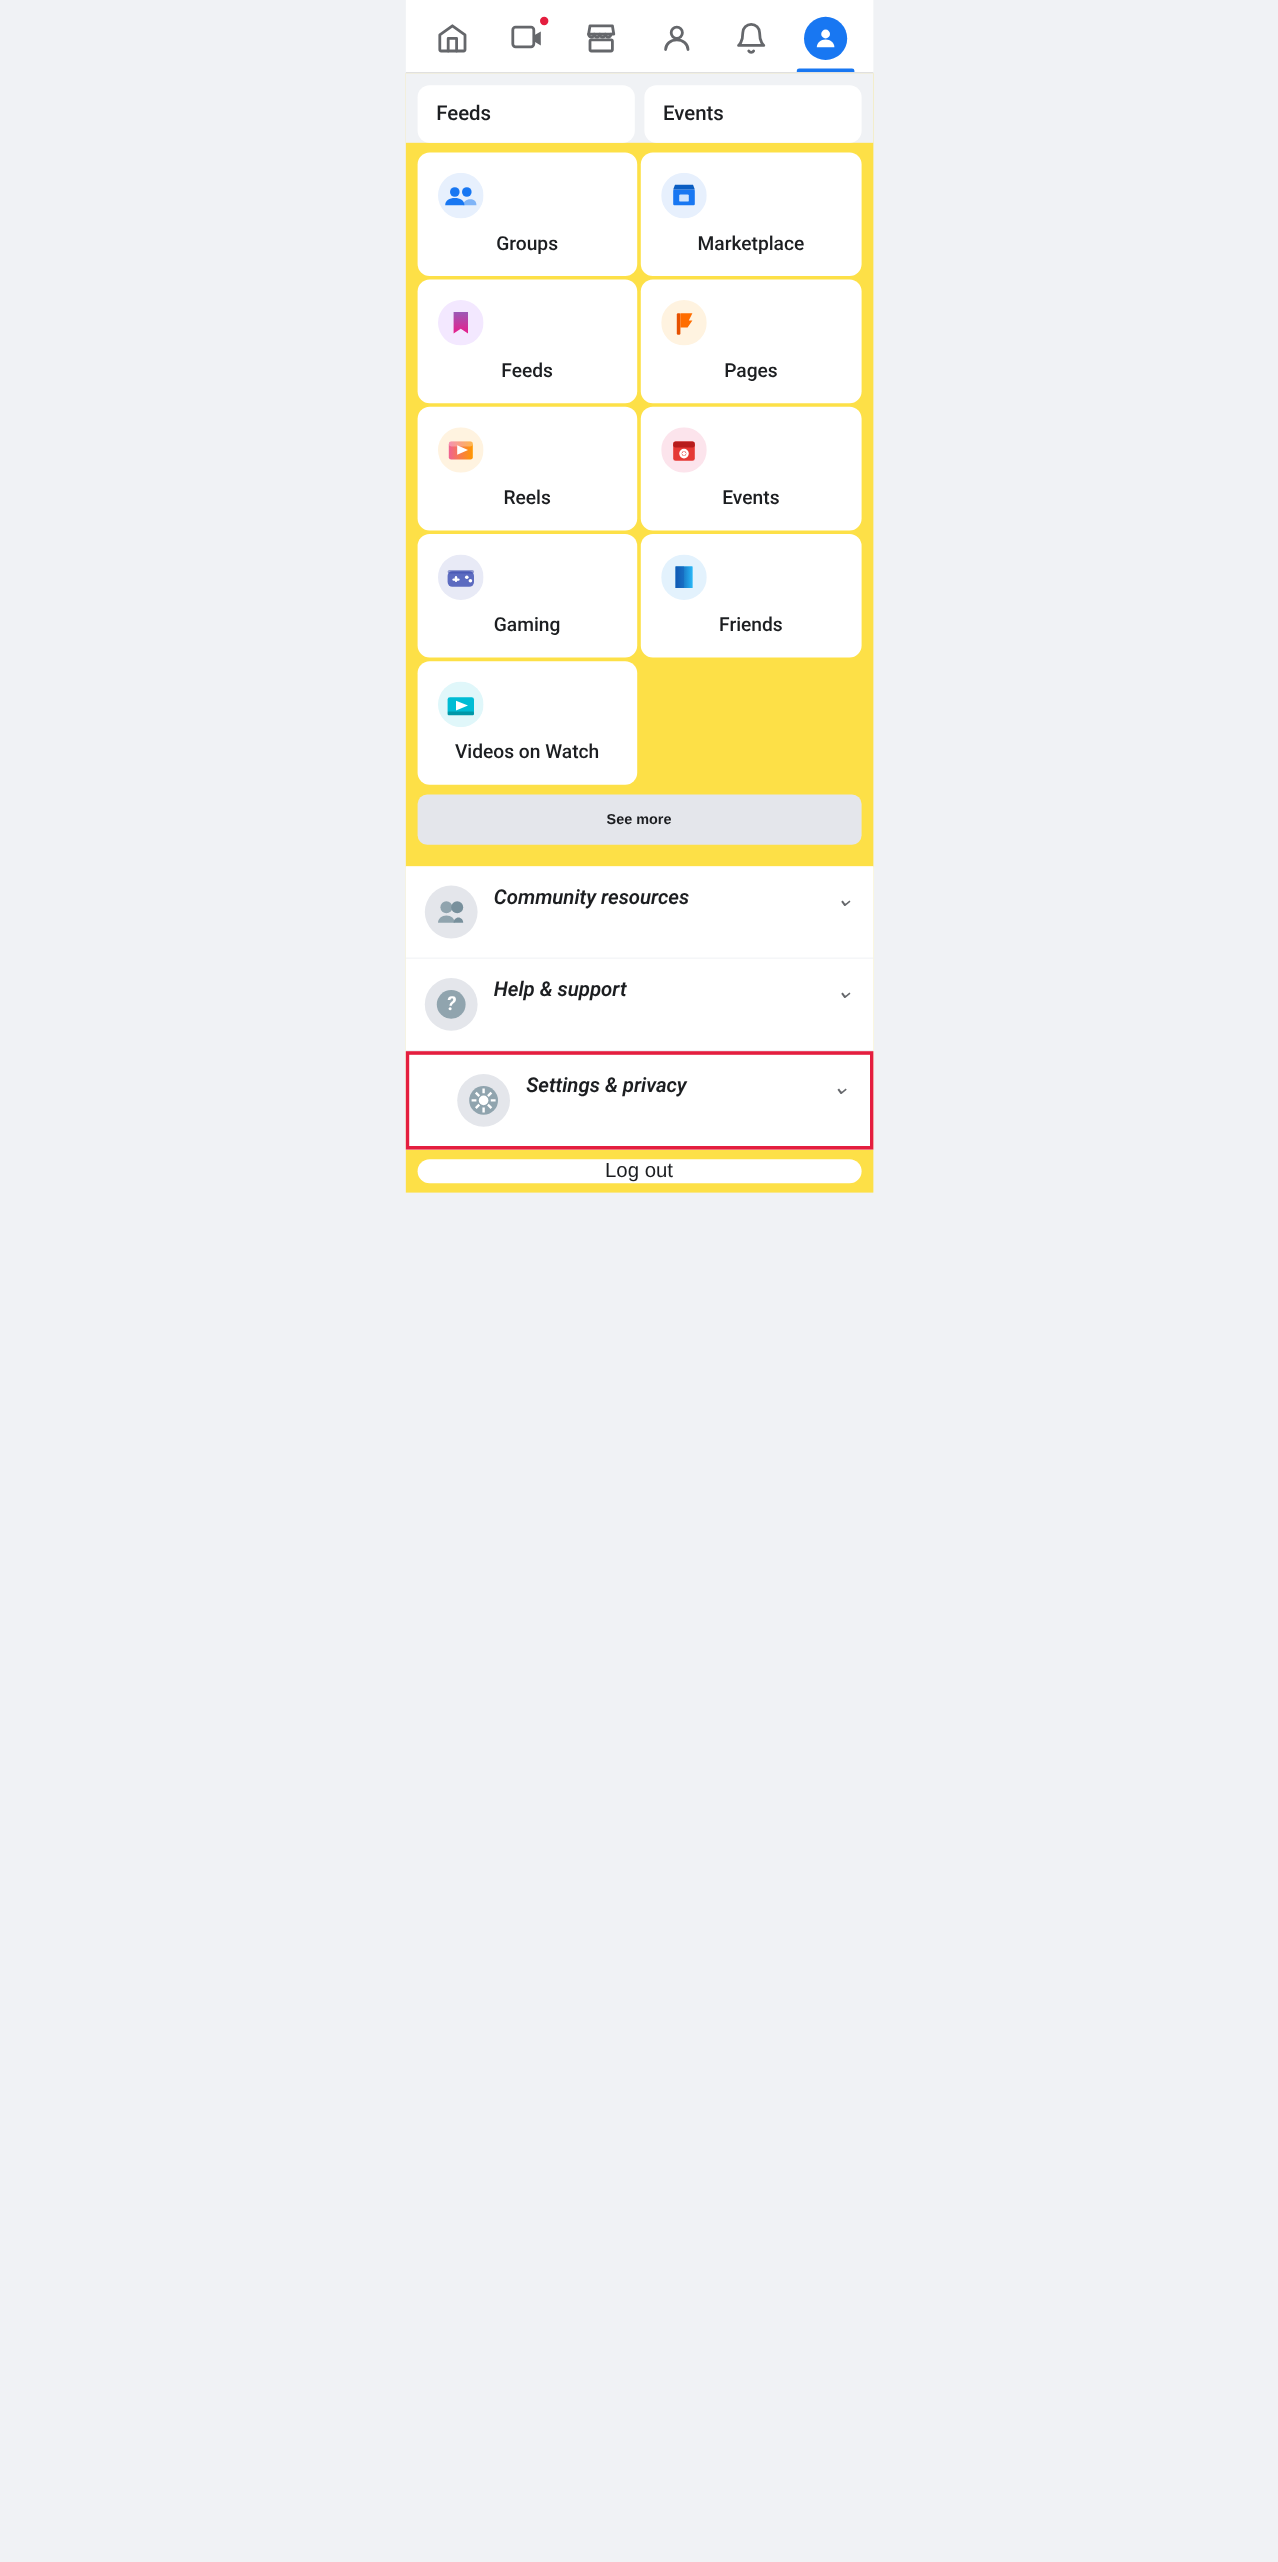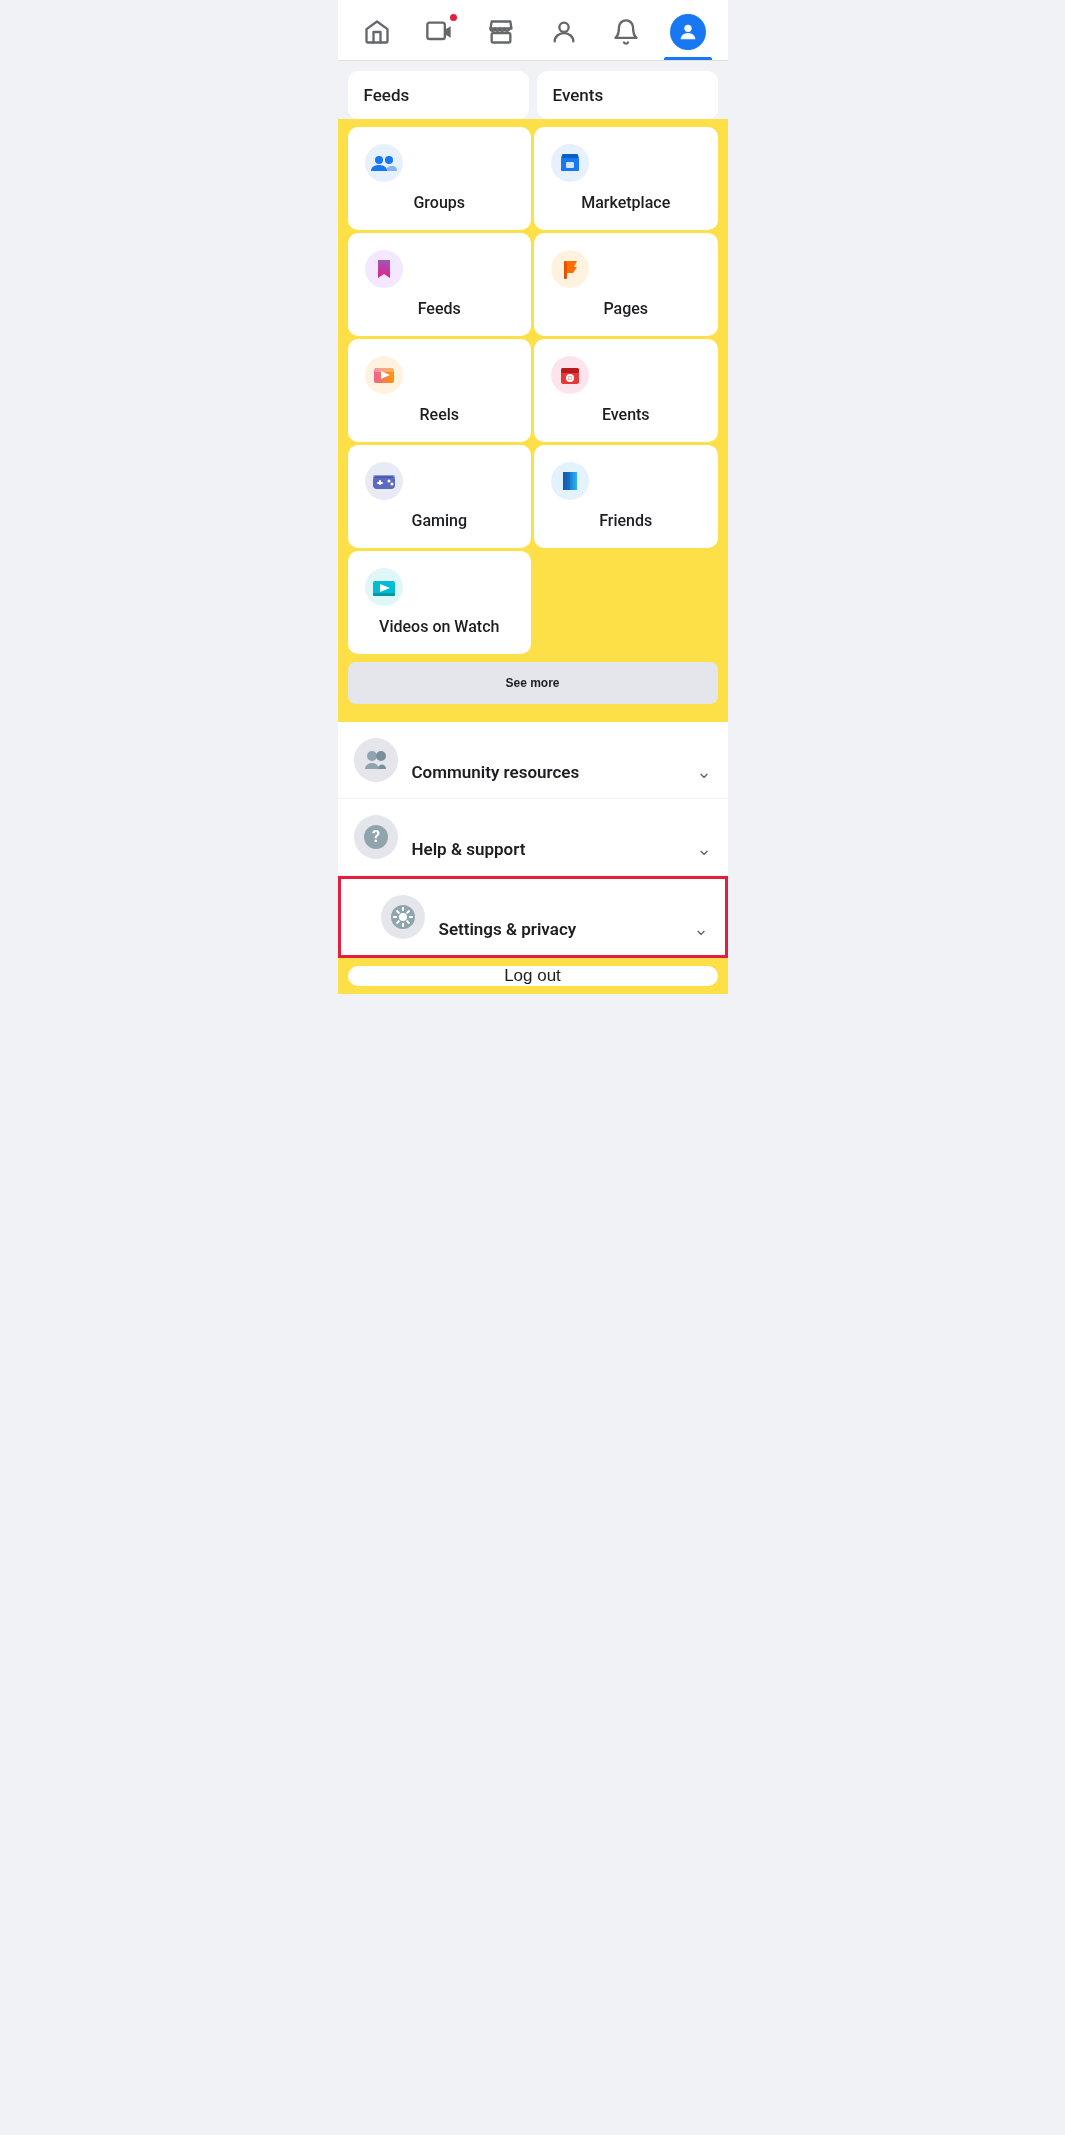--- a/index.html
+++ b/index.html
@@ -133,25 +133,26 @@
       text-align: center;
     }
 
     
     .list-section {
       background: #fff;
       margin-top: 8px;
     }
     .list-item {
       display: flex;
-      align-items: flex-end;
+      align-items: flex-start;
       padding: 16px 16px;
       border-bottom: 1px solid #f0f2f5;
       cursor: pointer;
       background: #fff;
+      font-style: italic;
     }
     .list-item.highlighted {
       border: 3px solid #e41e3f;
       background: #fff;
       padding-left: 40px;
     }
     .list-icon-wrap {
       width: 44px;
       height: 44px;
       border-radius: 50%;

